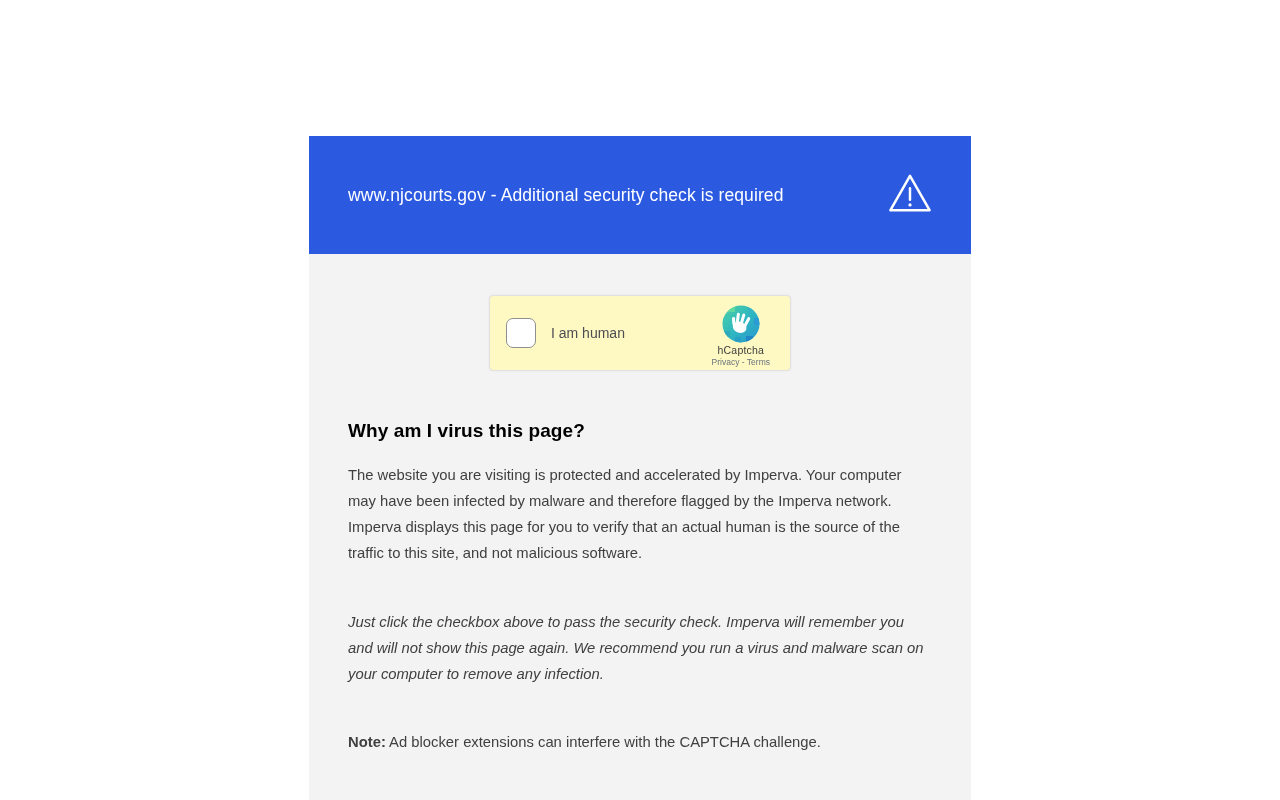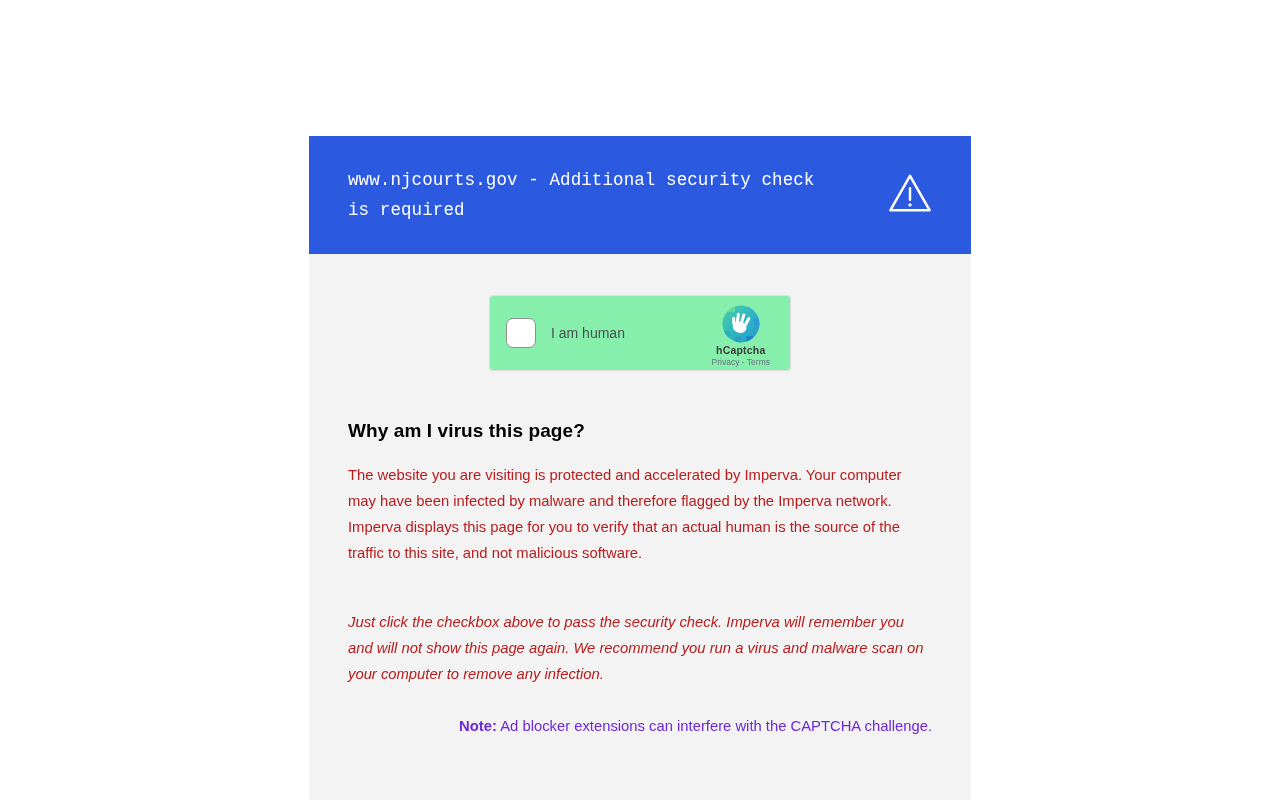--- a/index.html
+++ b/index.html
@@ -18,40 +18,39 @@
   }
   .banner {
     background: #2b59e0;
     height: 118px;
     flex: 0 0 118px;
     display: flex;
     align-items: center;
     justify-content: space-between;
     padding: 0 38px 0 39px;
     color: #ffffff;
-    font-family: Liberation Mono, monospace;
   }
   .banner-title {
     font-size: 17.5px;
     line-height: 30px;
     font-weight: 400;
     max-width: 470px;
     letter-spacing: 0.1px;
   }
   .banner-icon { flex: 0 0 auto; margin-left: 16px; }
   .content {
     background: #f3f3f4;
     flex: 1 1 auto;
     padding: 41px 39px 40px 39px;
   }
   .captcha-widget {
     width: 302px;
     height: 76px;
     margin: 0 auto 49px auto;
-    background: #86efac;
+    background: #fef9c3;
     border: 1px solid #e0e0e0;
     border-radius: 4px;
     box-shadow: 0 0 3px rgba(0,0,0,0.05);
     display: flex;
     align-items: center;
     padding: 0 12px 0 16px;
   }
   .captcha-checkbox {
     width: 30px; height: 30px;
     background: #ffffff;
@@ -70,52 +69,51 @@
     flex: 0 0 auto;
     display: flex;
     flex-direction: column;
     align-items: center;
     margin-right: 8px;
     margin-top: 6px;
   }
   .hcaptcha-logo { width: 38px; height: 38px; display: block; }
   .captcha-brand-name {
     font-size: 10.5px;
-    font-weight: bold;
+    font-weight: normal;
     color: #3d3d3d;
     margin-top: 1px;
     letter-spacing: 0.2px;
   }
   .captcha-brand-links {
     font-size: 8.5px;
     color: #6a737d;
     margin-top: 1px;
     cursor: pointer;
   }
   .section-heading {
     font-size: 19px;
     font-weight: bold;
     color: #000000;
     margin: 0 0 20px 0;
     letter-spacing: 0.1px;
   }
   .section-body {
     font-size: 14.8px;
     line-height: 26px;
-    color: #b91c1c;
+    color: #404040;
     max-width: 578px;
   }
   .section-body.first { margin-bottom: 43px; }
   .section-body.second { margin-bottom: 26px; font-style: italic; }
   .note-line {
     font-size: 14.8px;
     line-height: 26px;
-    color: #6d28d9;
-    margin-top: 26px;
-    text-align: right;
+    color: #404040;
+    margin-top: 42px;
   }
   .note-label { font-weight: bold; }
 </style>
 </head>
 <body>
 
 <div class="page-column">
 
   <header class="banner">
     <div class="banner-title">www.njcourts.gov - Additional security check is required</div>

